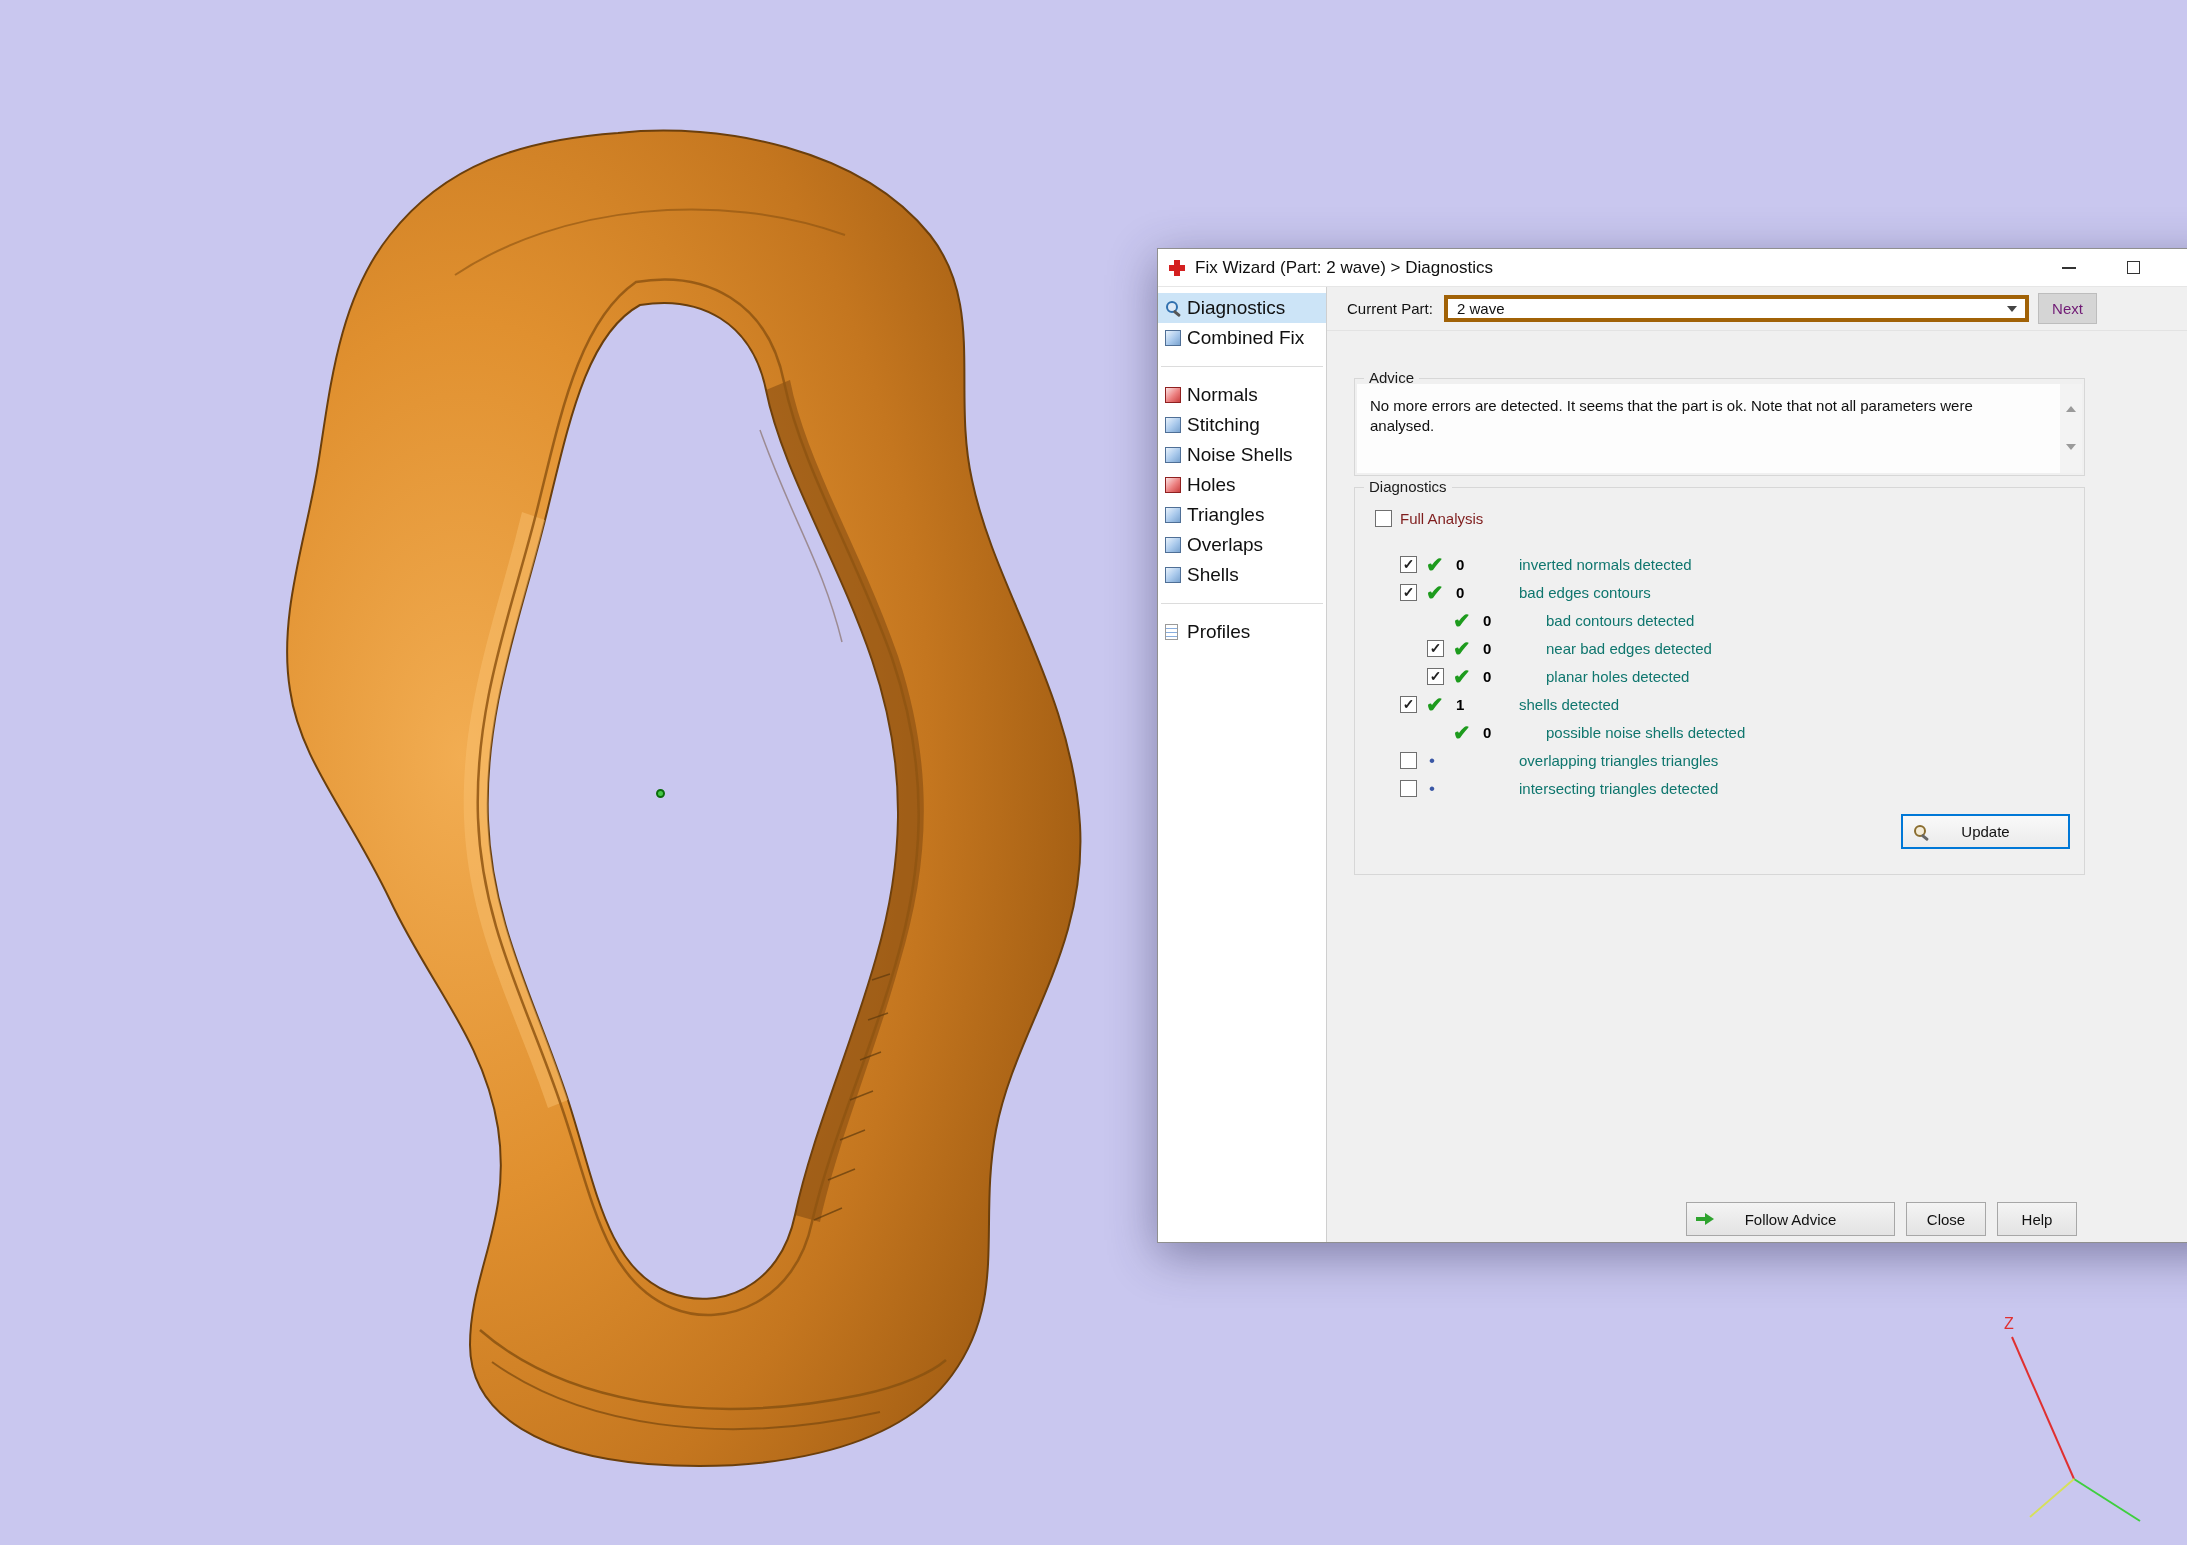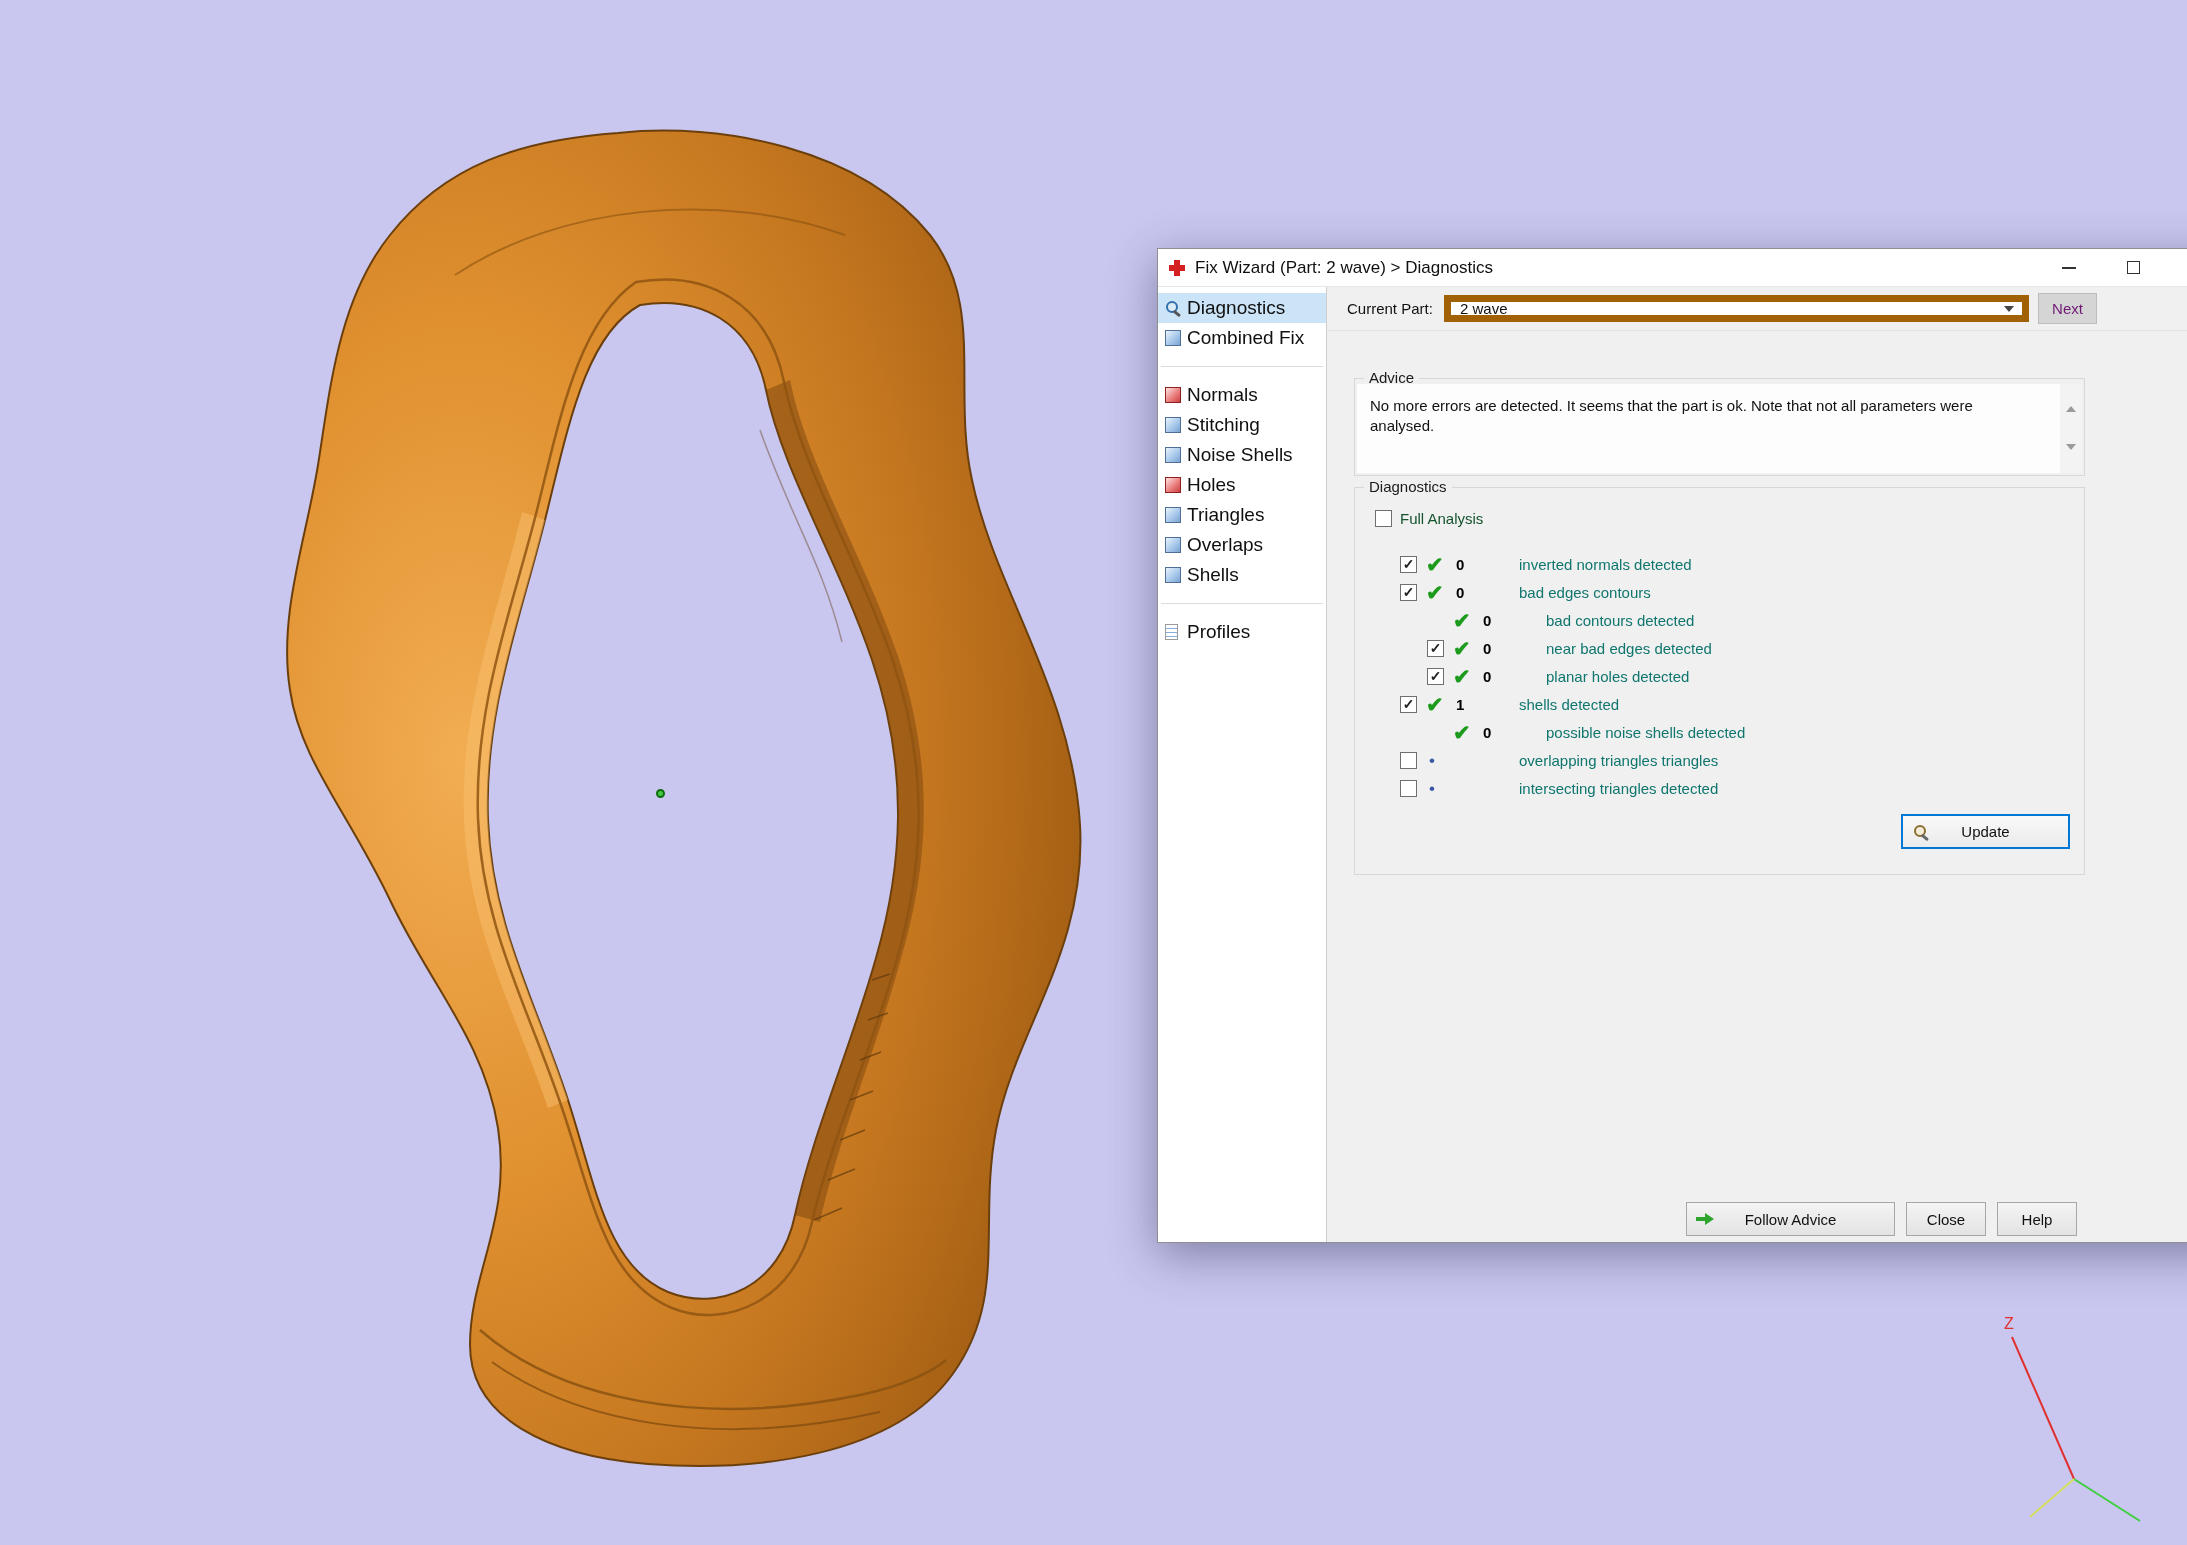--- a/index.html
+++ b/index.html
@@ -51,39 +51,39 @@
     transform:rotate(40deg);border-radius:1px}
   .cube-icon{background:linear-gradient(135deg,#eaf3fc 0%,#a9c9ec 55%,#7aa3cf 100%);border:1px solid #4f6f96}
   .cube-red-icon{background:linear-gradient(135deg,#fbe3e3 0%,#ec8080 55%,#c94040 100%);border:1px solid #8f2020}
   .document-icon{width:13px;flex:0 0 13px;height:16px;border:1px solid #9a9a9a;margin-right:3px;
     background-image:repeating-linear-gradient(to bottom,#fff 0 3px,#89aede 3px 4px);background-color:#fff}
 
   
   .main{flex:1;position:relative;background:#f0f0f0}
   .toolbar{position:absolute;left:0;top:0;right:0;height:44px;border-bottom:1px solid #e3e3e3;background:#f0f0f0}
   .current-part-label{position:absolute;left:20px;top:13px;font-size:15px;color:#111;white-space:nowrap}
-  .combo{position:absolute;left:117px;top:8px;width:585px;height:27px;background:#fff;border:7px solid #a16207;
+  .combo{position:absolute;left:117px;top:8px;width:585px;height:27px;background:#fff;border:4px solid #a16207;
     display:flex;align-items:center;padding-left:9px;font-size:15px;color:#111}
   .combo-arrow{margin-left:auto;width:26px;height:100%;display:flex;align-items:center;justify-content:center}
   .combo-arrow::after{content:"";border-left:5px solid transparent;border-right:5px solid transparent;border-top:6px solid #444}
   .next-btn{position:absolute;left:711px;top:6px;width:59px;height:31px;background:#d5d5d5;border:1px solid #bdbdbd;
     color:#701a75;font-size:15px;display:flex;align-items:center;justify-content:center}
 
   .groupbox{position:absolute;border:1px solid #d7d7d7}
   .groupbox-legend{position:absolute;top:-10px;left:9px;background:#f0f0f0;padding:0 5px;font-size:15px;color:#1a1a1a}
   .gb-advice{left:27px;top:91px;width:731px;height:98px}
   .advice-box{position:absolute;left:2px;right:2px;top:5px;bottom:2px;background:#fdfdfd}
   .advice-text{position:absolute;left:13px;top:12px;right:46px;font-size:15px;line-height:1.35;color:#111}
   .adv-scroll{position:absolute;right:0;top:0;bottom:0;width:22px;background:#f3f3f3;
     display:flex;flex-direction:column;justify-content:space-between;align-items:center;padding:5px 0}
   .scroll-up::after{content:"";border-left:5px solid transparent;border-right:5px solid transparent;border-bottom:6px solid #9a9a9a}
   .scroll-down::after{content:"";border-left:5px solid transparent;border-right:5px solid transparent;border-top:6px solid #9a9a9a}
 
   .gb-diag{left:27px;top:200px;width:731px;height:388px}
-  .full-analysis{position:absolute;left:20px;top:22px;display:flex;align-items:center;gap:8px;font-size:15px;color:#14532d}
+  .full-analysis{position:absolute;left:20px;top:22px;display:flex;align-items:center;gap:8px;font-size:15px;color:#7f1d1d}
   .checkbox{width:17px;height:17px;background:#fff;border:1px solid #6f6f6f;display:inline-flex;
     align-items:center;justify-content:center;flex:0 0 17px}
   .checkbox.checked::after{content:"✓";font-size:14px;font-weight:bold;color:#222;line-height:1}
   .diag-rows{position:absolute;left:45px;top:62px;right:18px}
   .diag-row{display:flex;align-items:center;height:28px}
   .diag-row.indent{margin-left:27px}
   .cb-slot{width:26px;display:flex;align-items:center;flex:0 0 26px}
   .status{width:30px;flex:0 0 30px;display:flex;align-items:center}
   .status.ok::after{content:"✔";color:var(--check-green);font-size:21px;font-weight:bold;line-height:1}
   .status.pending::after{content:"•";color:#3a57a5;font-size:17px;line-height:1;margin-left:3px}

